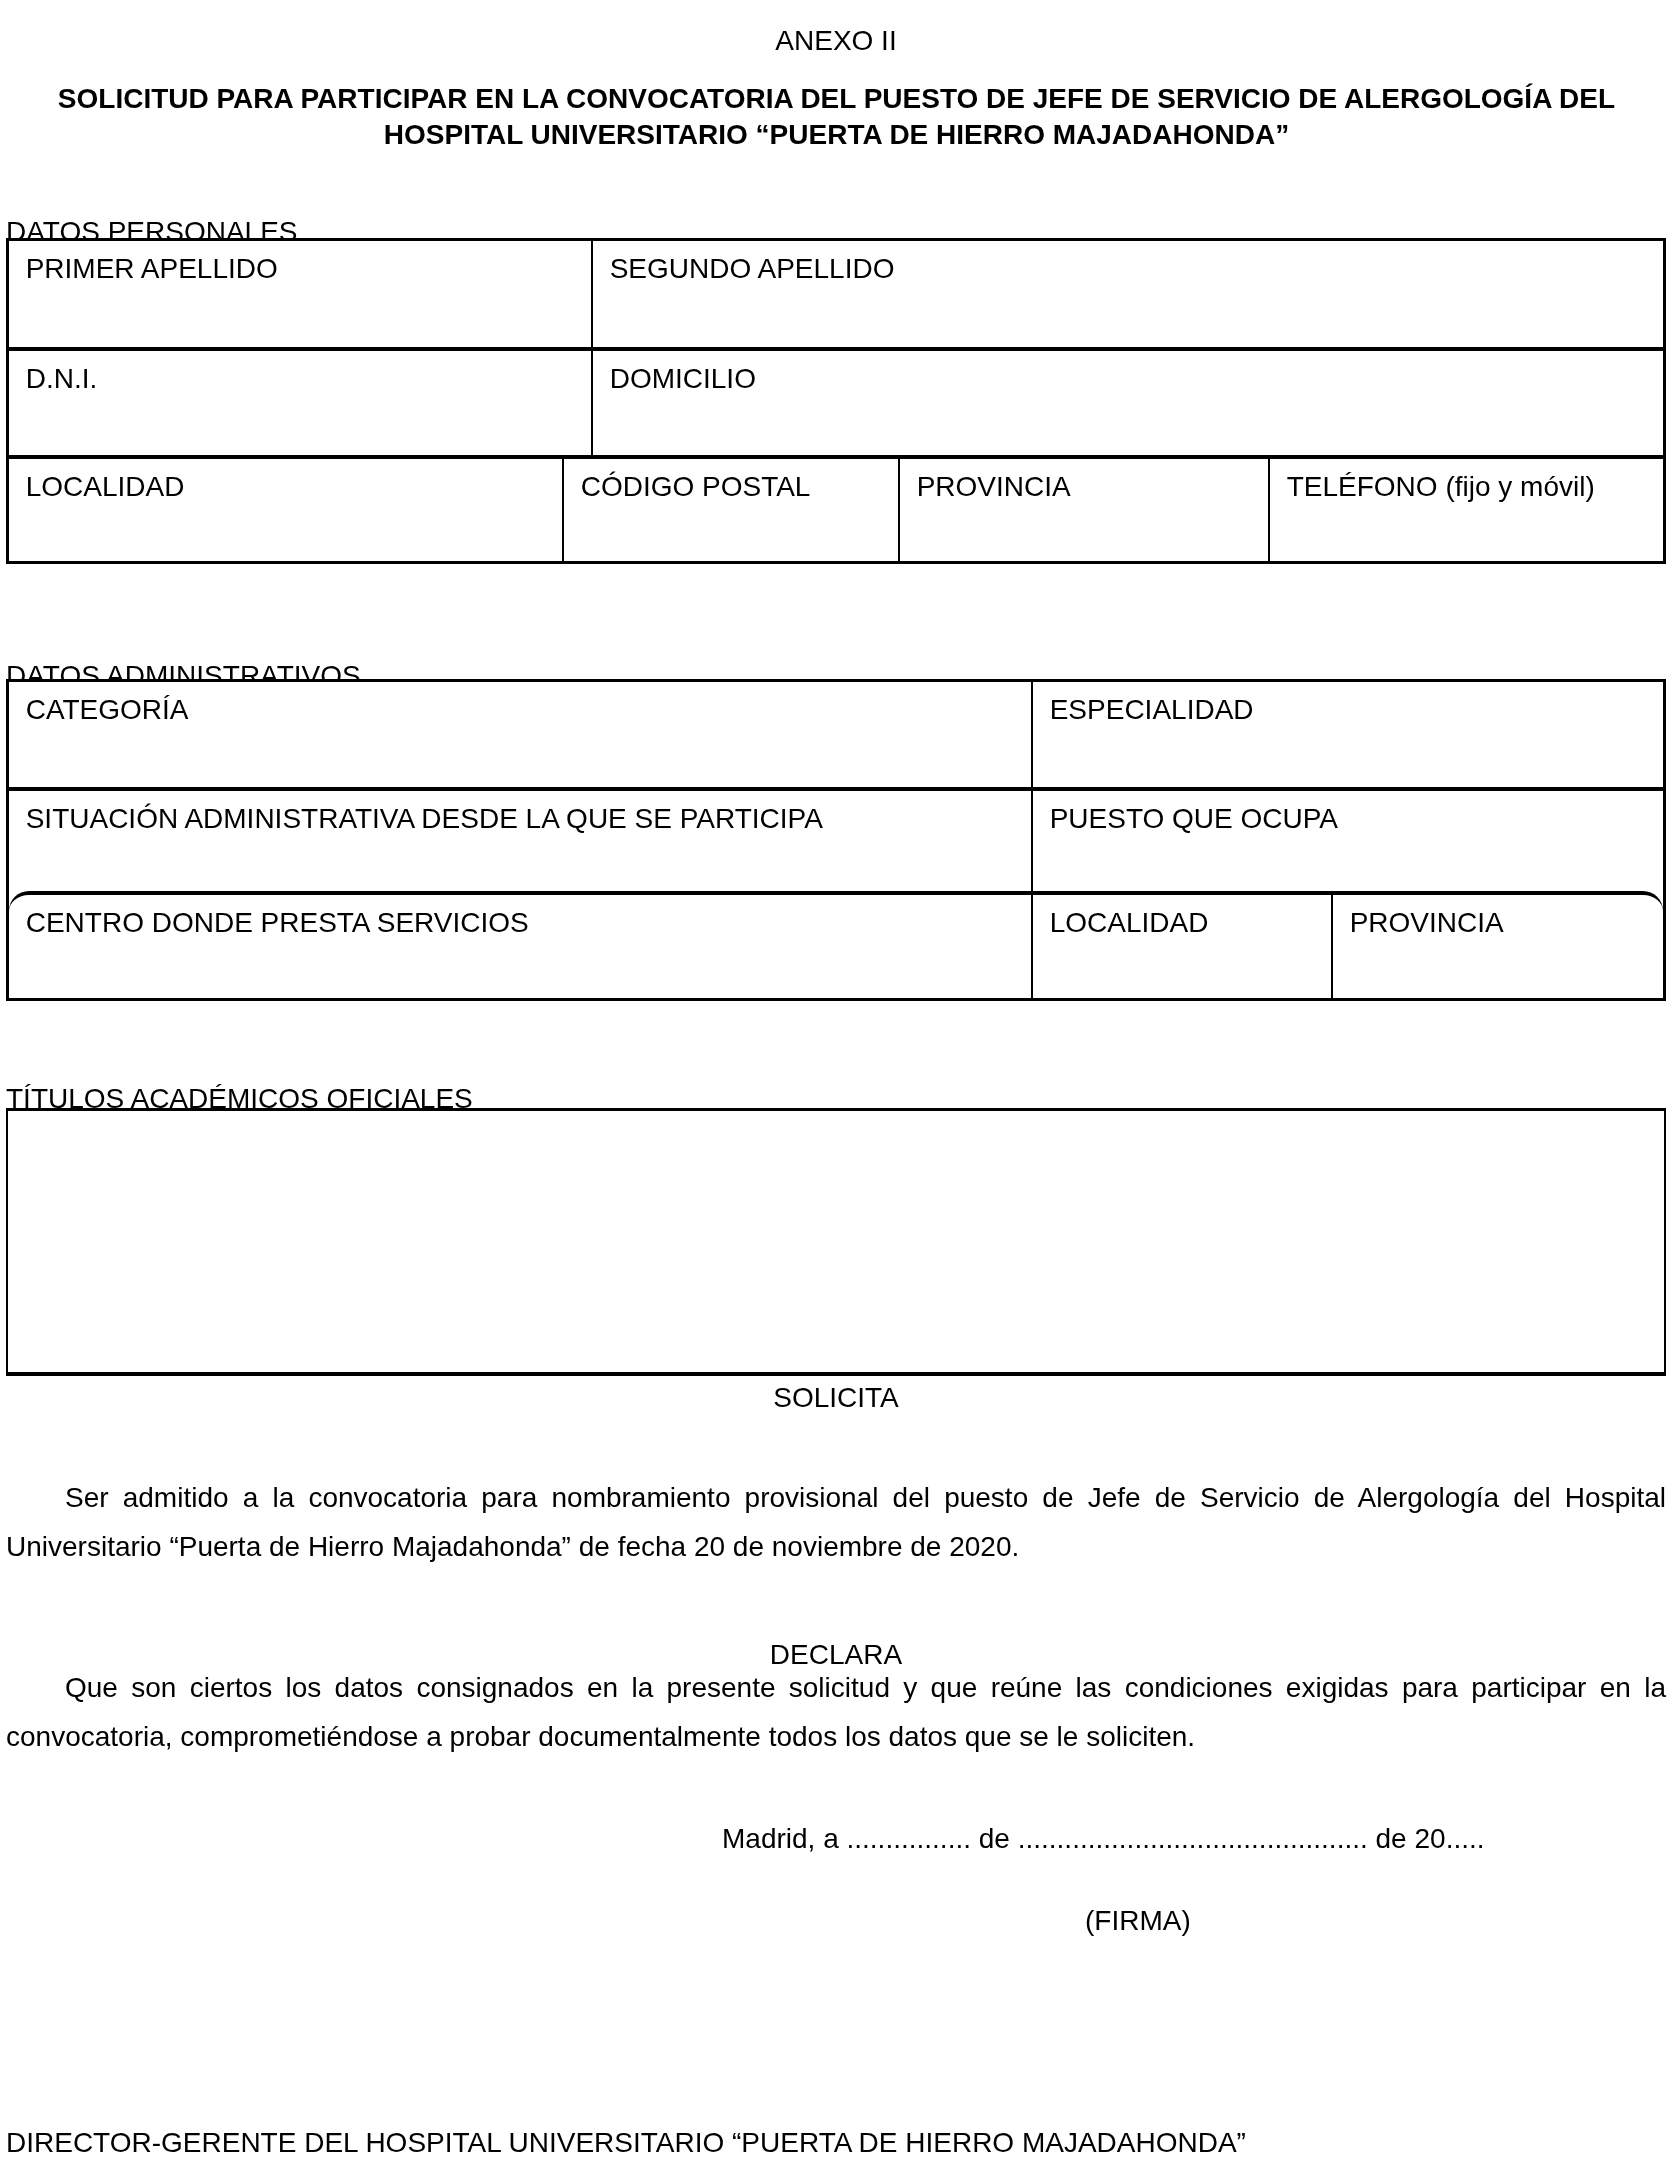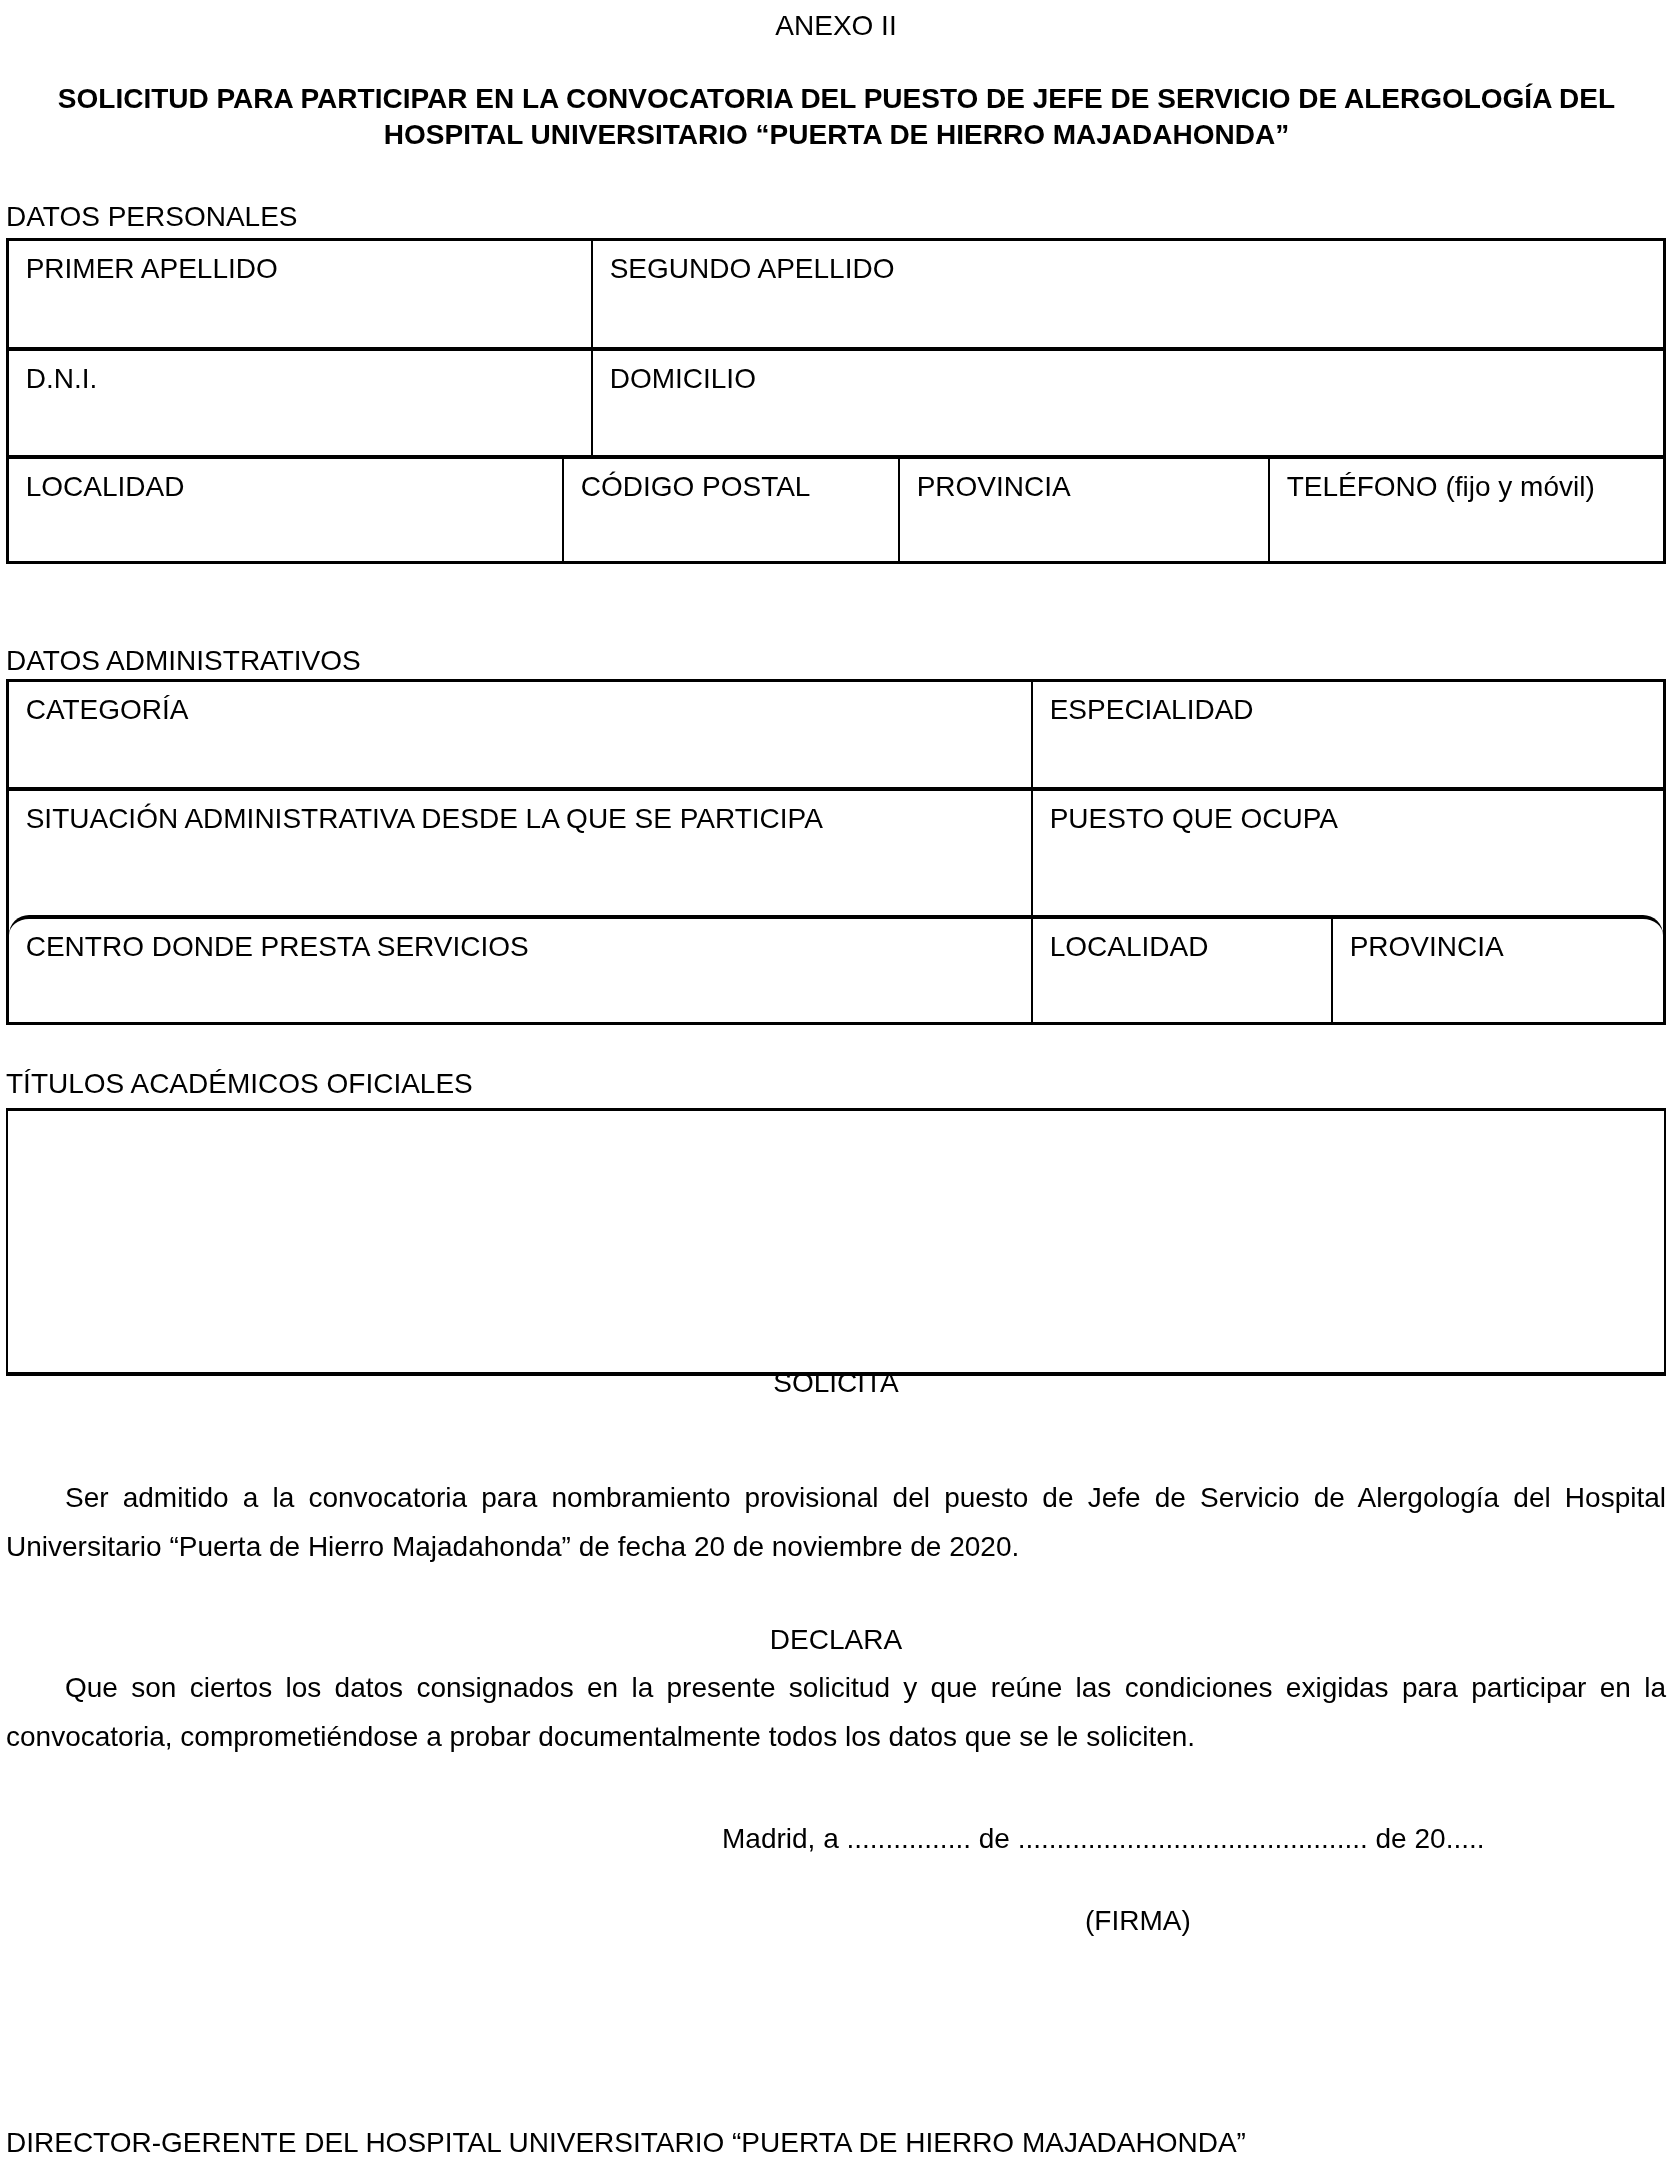--- a/index.html
+++ b/index.html
@@ -14,20 +14,21 @@
     color: #000000;
     font-family: "Liberation Sans", "DejaVu Sans", sans-serif;
     overflow: hidden;
   }
   .abs { position: absolute; }
   .center { left: 0; width: 1672px; text-align: center; }
   .heading {
     font-size: 28px;
     line-height: 30px;
     white-space: nowrap;
+    margin-top: 15px;
   }
   .doc-title {
     left: 46px;
     width: 1581px;
     top: 81px;
     text-align: center;
     font-weight: bold;
     font-size: 28px;
     line-height: 36px;
   }
@@ -123,21 +124,21 @@
   </div>
 </div>
 
 <div class="abs heading" style="top:646px;left:6px;">DATOS ADMINISTRATIVOS</div>
 
 <div class="abs ftable" style="top:679px;">
   <div class="frow" style="height:105px;">
     <div class="fcell" style="width:1022px;">CATEGORÍA</div>
     <div class="fcell grow">ESPECIALIDAD</div>
   </div>
-  <div class="frow" style="height:128px;">
+  <div class="frow" style="height:104px;">
     <div class="fcell" style="width:1022px;">SITUACIÓN ADMINISTRATIVA DESDE LA QUE SE PARTICIPA</div>
     <div class="fcell grow">PUESTO QUE OCUPA</div>
   </div>
   <div class="frow" style="height:107px;border-radius:20px;">
     <div class="fcell" style="width:1022px;">CENTRO DONDE PRESTA SERVICIOS</div>
     <div class="fcell" style="width:300px;">LOCALIDAD</div>
     <div class="fcell grow">PROVINCIA</div>
   </div>
 </div>
 

